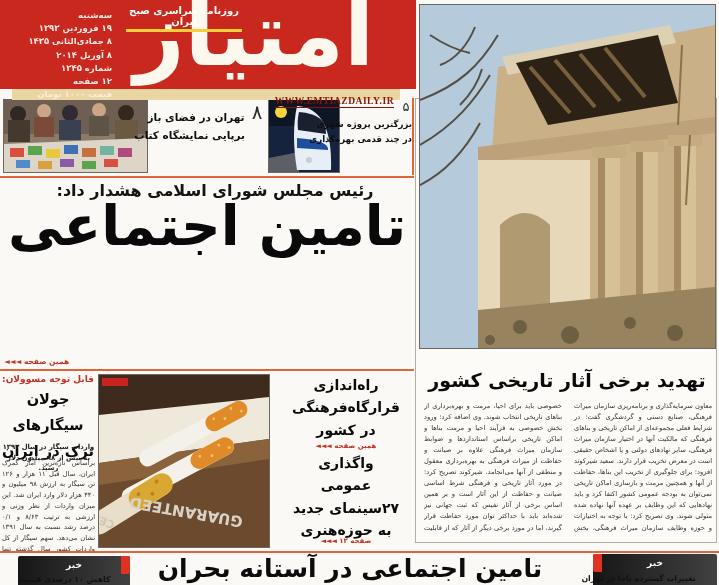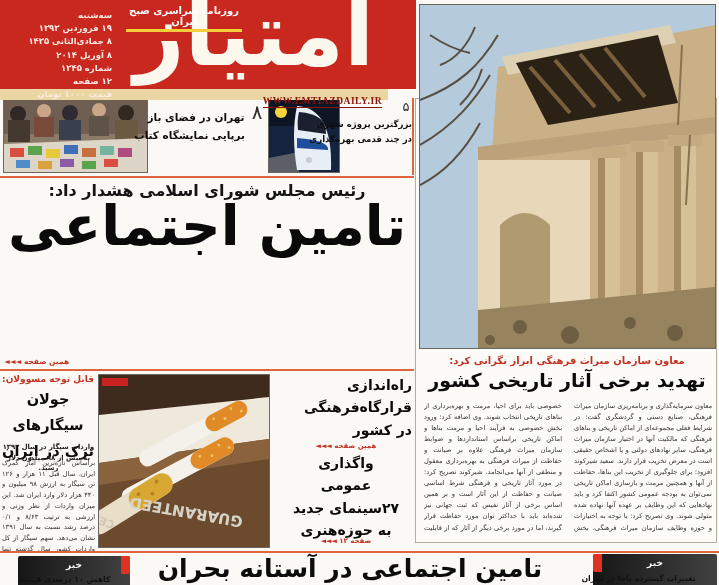--- a/index.html
+++ b/index.html
@@ -8,41 +8,41 @@
   .abs{position:absolute;}
   .rtl{direction:rtl;unicode-bidi:isolate;}
   
   .mast{left:0;top:0;width:416px;height:89px;background:#c8281e;}
   .dateline{left:12px;top:9px;width:100px;font-size:8.5px;font-weight:bold;color:#ffe9e4;
             text-align:right;line-height:1.55;z-index:6;}
   .tagline{left:126px;top:5px;width:116px;color:#ffffff;font-size:10px;font-weight:bold;
            text-align:center;padding-bottom:2px;border-bottom:3px solid #f4cf3a;z-index:6;}
   .logo{left:86px;top:-16px;width:336px;height:112px;font-size:88px;font-weight:bold;
         color:#fdf8ee;text-align:center;line-height:1.15;z-index:5;overflow:visible;}
-  .urlstrip{left:0;top:89px;width:388px;height:11px;background:#e9d6a2;z-index:2;
+  .urlstrip{left:12px;top:89px;width:388px;height:11px;background:#e9d6a2;z-index:2;
             text-align:right;}
   .urlstrip span{display:inline-block;margin-right:6px;font-family:"Liberation Serif",serif;
             font-weight:bold;font-size:9.5px;color:#8d1206;letter-spacing:.5px;line-height:11px;
             border-bottom:1px solid #8d1206;}
   
   .photo{border:1px solid #6b675e;background:#888;box-sizing:border-box;}
   .bookphoto{left:3px;top:99px;width:145px;height:74px;}
   .bookcap{left:147px;top:109px;width:98px;font-size:10.5px;font-weight:bold;color:#0e0e0e;
            text-align:center;line-height:1.7;}
   .bookcap div{white-space:nowrap;}
   .pg8{left:246px;top:100px;width:22px;font-size:20px;color:#2b2b2b;text-align:center;}
   .metrophoto{left:268px;top:99px;width:72px;height:74px;}
   .metrocap{left:338px;top:117px;width:74px;font-size:8.6px;font-weight:bold;color:#0e0e0e;
             text-align:center;line-height:1.8;}
   .metrocap div{white-space:nowrap;}
   .pg5{left:398px;top:99px;width:16px;font-size:13px;color:#2b2b2b;text-align:center;}
   .vredline{left:412px;top:98px;width:2px;height:77px;background:#e0653d;}
   .hrline{height:2px;background:#e0653d;}
   
-  .leadkicker{left:0;top:181px;width:414px;text-align:center;font-size:16px;font-weight:bold;color:#141414;}
+  .leadkicker{left:0;top:181px;width:414px;text-align:center;font-size:16px;font-weight:bold;color:#141414;padding-left:8px;}
   .leadh{width:414px;text-align:center;font-weight:bold;color:#0a0a0a;font-size:55px;line-height:1;}
   .leadref{left:4px;top:357px;width:90px;font-size:7.5px;font-weight:bold;color:#c23122;text-align:left;}
   
   .cigkicker{left:0;top:374px;width:96px;text-align:center;font-size:9px;font-weight:bold;color:#c23122;}
   .cigh{left:0;top:386px;width:96px;text-align:center;font-size:14.5px;font-weight:bold;
         color:#0a0a0a;line-height:1.8;}
   .ciglead{left:2px;top:442px;width:93px;font-size:6.8px;font-weight:bold;text-align:center;
            color:#222;line-height:1.55;}
   .cigbody{left:2px;top:458px;width:93px;height:96px;font-size:6.7px;color:#333;
            text-align:justify;line-height:1.6;overflow:hidden;}
@@ -239,36 +239,35 @@
         <circle cx="40" cy="119" r="2" fill="#b8831e"></circle>
           <circle cx="52" cy="126" r="2" fill="#b8831e"></circle>
         <circle cx="62" cy="118" r="2" fill="#b8831e"></circle>
       </g>
       <text x="88" y="132" font-size="15" font-weight="bold" fill="#d8d3c9" font-family="DejaVu Sans, sans-serif" text-anchor="middle" transform="rotate(190 88 132)">GUARANTEED</text>
       <text x="12" y="150" font-size="11" font-weight="bold" fill="#cfc7b8" font-family="DejaVu Sans, sans-serif" transform="rotate(200 14 148)">CER</text>
       <rect x="3" y="3" width="26" height="8" fill="#cc2222"></rect>
     </svg>
   </div>
 
-  <div class="abs centitem rtl" style="top:374px;text-align:right;">
+  <div class="abs centitem rtl" style="top:374px;">
       <div>راه‌اندازی</div>
       <div>قرارگاه‌فرهنگی</div>
       <div>در کشور</div>
     </div>
   <div class="abs centref rtl" style="top:442px;">همین صفحه ◄◄◄</div>
   <div class="abs centitem rtl" style="top:452px;">
       <div>واگذاری</div>
       <div>عمومی</div>
       <div>۲۷سینمای جدید</div>
       <div>به حوزه‌هنری</div>
     </div>
   <div class="abs centref rtl" style="top:537px;">صفحه ۱۲ ◄◄◄</div>
 
   <div class="abs rframe"></div>
-  <div class="abs herkicker rtl">معاون سازمان میراث فرهنگی ابراز نگرانی کرد:</div>
   <div class="abs herh rtl">تهدید برخی آثار تاریخی کشور</div>
   <div class="abs herbody rtl">معاون سرمایه‌گذاری و برنامه‌ریزی سازمان میراث فرهنگی، صنایع دستی و گردشگری گفت: در شرایط فعلی مجموعه‌ای از اماکن تاریخی و بناهای فرهنگی که مالکیت آنها در اختیار سازمان میراث فرهنگی، سایر نهادهای دولتی و یا اشخاص حقیقی است در معرض تخریب قرار دارند. سعید شیرکوند افزود: برای جلوگیری از تخریب این بناها، حفاظت از آنها و همچنین مرمت و بازسازی اماکن تاریخی نمی‌توان به بودجه عمومی کشور اکتفا کرد و باید نهادهایی که این وظایف بر عهده آنها نهاده شده متولی شوند. وی تصریح کرد: با توجه به اختیارات و حوزه وظایف سازمان میراث فرهنگی، بخش خصوصی باید برای احیا، مرمت و بهره‌برداری از بناهای تاریخی انتخاب شوند. وی اضافه کرد: ورود بخش خصوصی به فرآیند احیا و مرمت بناها و اماکن تاریخی براساس استانداردها و ضوابط سازمان میراث فرهنگی علاوه بر صیانت و حفاظت از میراث فرهنگی به بهره‌برداری معقول و منطقی از آنها می‌انجامد. شیرکوند تصریح کرد: در مورد آثار تاریخی و فرهنگی شرط اساسی صیانت و حفاظت از این آثار است و بر همین اساس برخی از آثار نفیس که ثبت جهانی نیز شده‌اند باید با حداکثر توان مورد حفاظت قرار گیرند، اما در مورد برخی دیگر از آثار که از قابلیت بهره‌برداری برخوردار هستند می‌توان با تعریف کاربری مناسب از آنها استفاده کرد.</div>
 
   <div class="abs hrline" style="left:0;top:551px;width:719px;"></div>
   <div class="abs banner rtl">تامین اجتماعی در آستانه بحران</div>
 
   <div class="abs newsbox nb-l">
     <span>خبر</span>
     <span class="accent"></span>
   </div>

